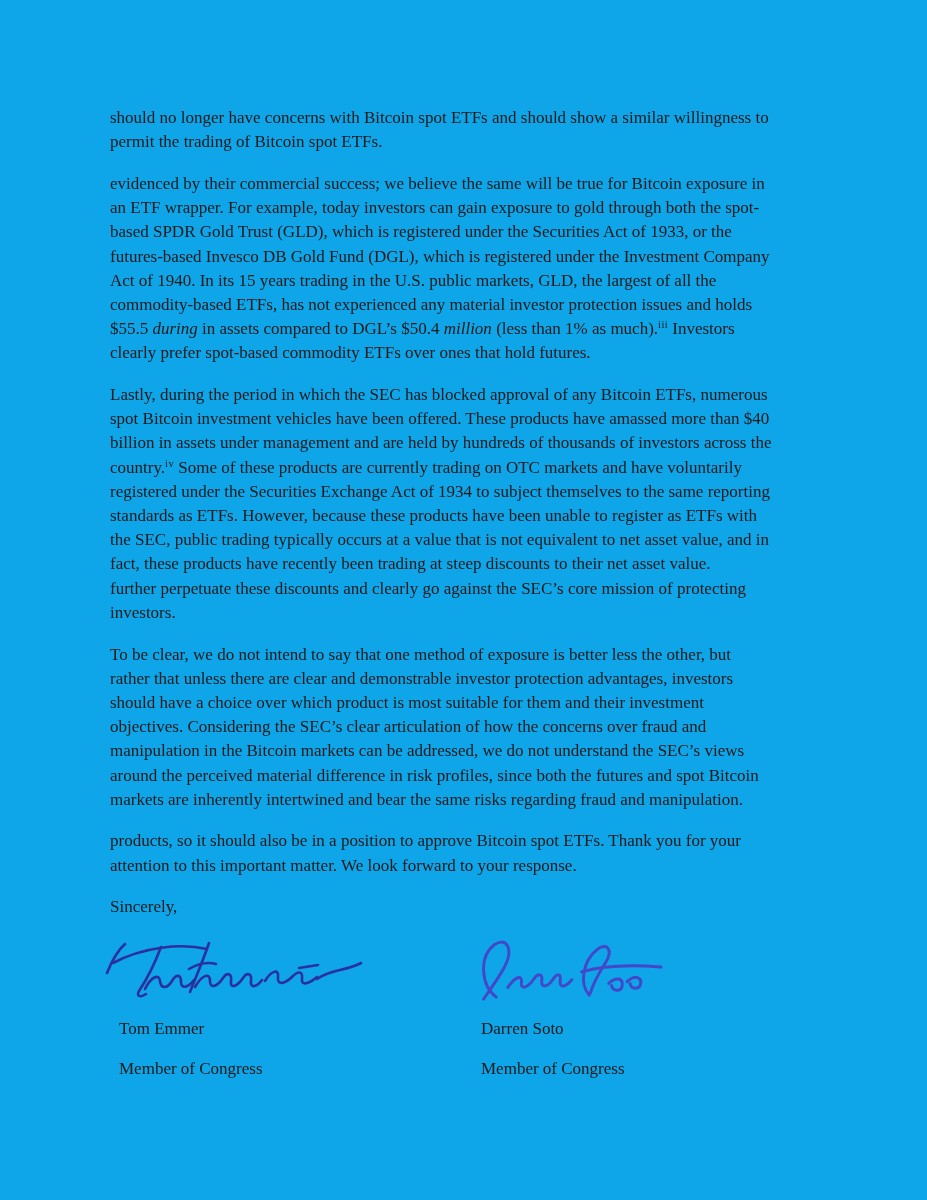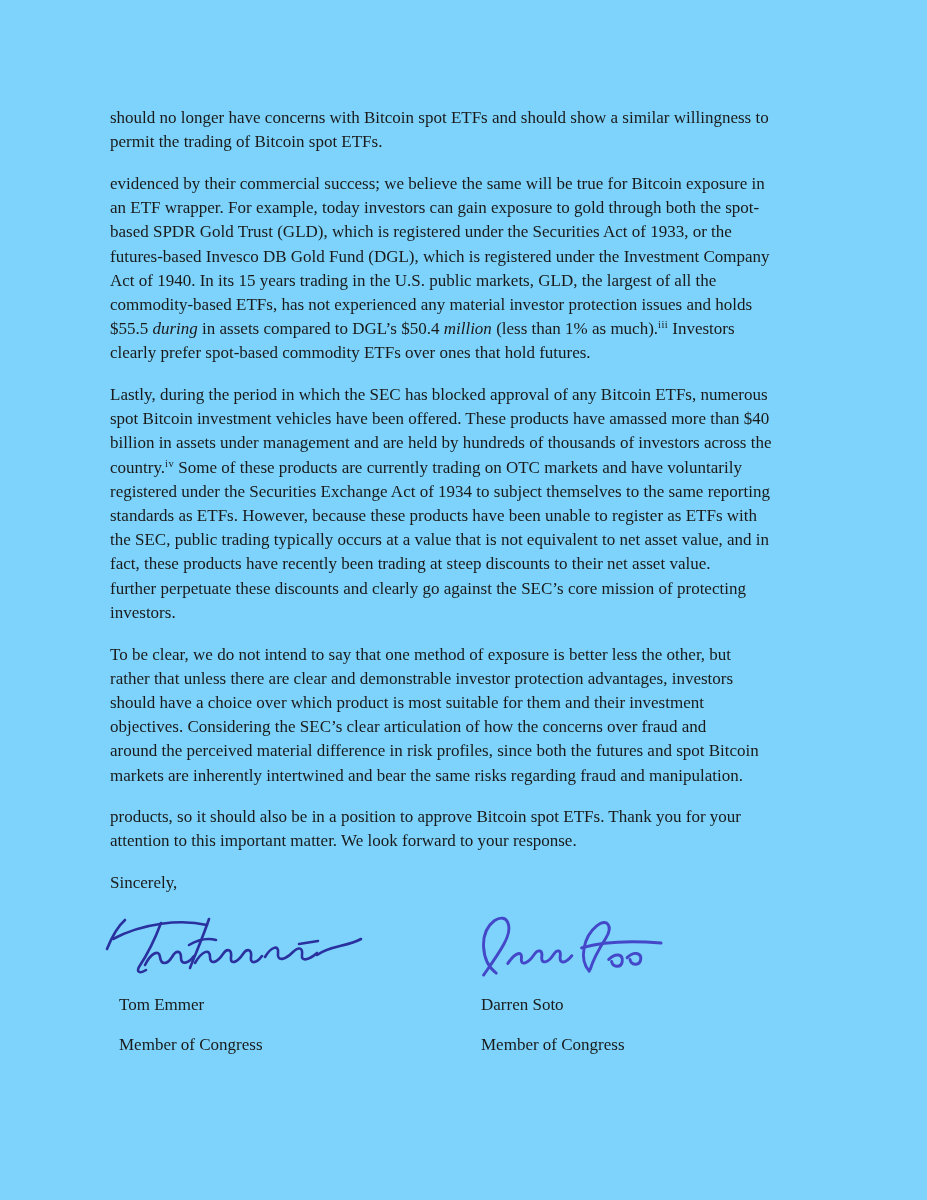--- a/index.html
+++ b/index.html
@@ -52,21 +52,21 @@
   .sig-name, .sig-title {
     padding-left: 9px;
     font-size: 17px;
     line-height: 24.2px;
     margin-top: 16px;
   }
 </style>
 </head>
 <body>
 
-<div class="page" style="background: #7dd3fc; color: rgb(26, 26, 26);">
+<div class="page" style="background: #0ea5e9; color: rgb(26, 26, 26);">
   <div class="letter-body">
 
     <div id="paragraphs">
         <div class="para">
           <div class="line"><span>should no longer have concerns with Bitcoin spot ETFs and should show a similar willingness to</span></div>
           <div class="line"><span>permit the trading of Bitcoin spot ETFs.</span></div>
         </div>
         <div class="para">
           <div class="line"><span>evidenced by their commercial success; we believe the same will be true for Bitcoin exposure in</span></div>
           <div class="line"><span>an ETF wrapper. For example, today investors can gain exposure to gold through both the spot-</span></div>
@@ -87,20 +87,21 @@
           <div class="line"><span>the SEC, public trading typically occurs at a value that is not equivalent to net asset value, and in</span></div>
           <div class="line"><span>fact, these products have recently been trading at steep discounts to their net asset value.</span></div>
           <div class="line"><span>further perpetuate these discounts and clearly go against the SEC’s core mission of protecting</span></div>
           <div class="line"><span>investors.</span></div>
         </div>
         <div class="para">
           <div class="line"><span>To be clear, we do not intend to say that one method of exposure is better less the other, but</span></div>
           <div class="line"><span>rather that unless there are clear and demonstrable investor protection advantages, investors</span></div>
           <div class="line"><span>should have a choice over which product is most suitable for them and their investment</span></div>
           <div class="line"><span>objectives. Considering the SEC’s clear articulation of how the concerns over fraud and</span></div>
+          <div class="line"><span>manipulation in the Bitcoin markets can be addressed, we do not understand the SEC’s views</span></div>
           <div class="line"><span>around the perceived material difference in risk profiles, since both the futures and spot Bitcoin</span></div>
           <div class="line"><span>markets are inherently intertwined and bear the same risks regarding fraud and manipulation.</span></div>
         </div>
         <div class="para">
           <div class="line"><span>products, so it should also be in a position to approve Bitcoin spot ETFs. Thank you for your</span></div>
           <div class="line"><span>attention to this important matter. We look forward to your response.</span></div>
         </div>
       </div>
 
     <div class="closing">Sincerely,</div>

